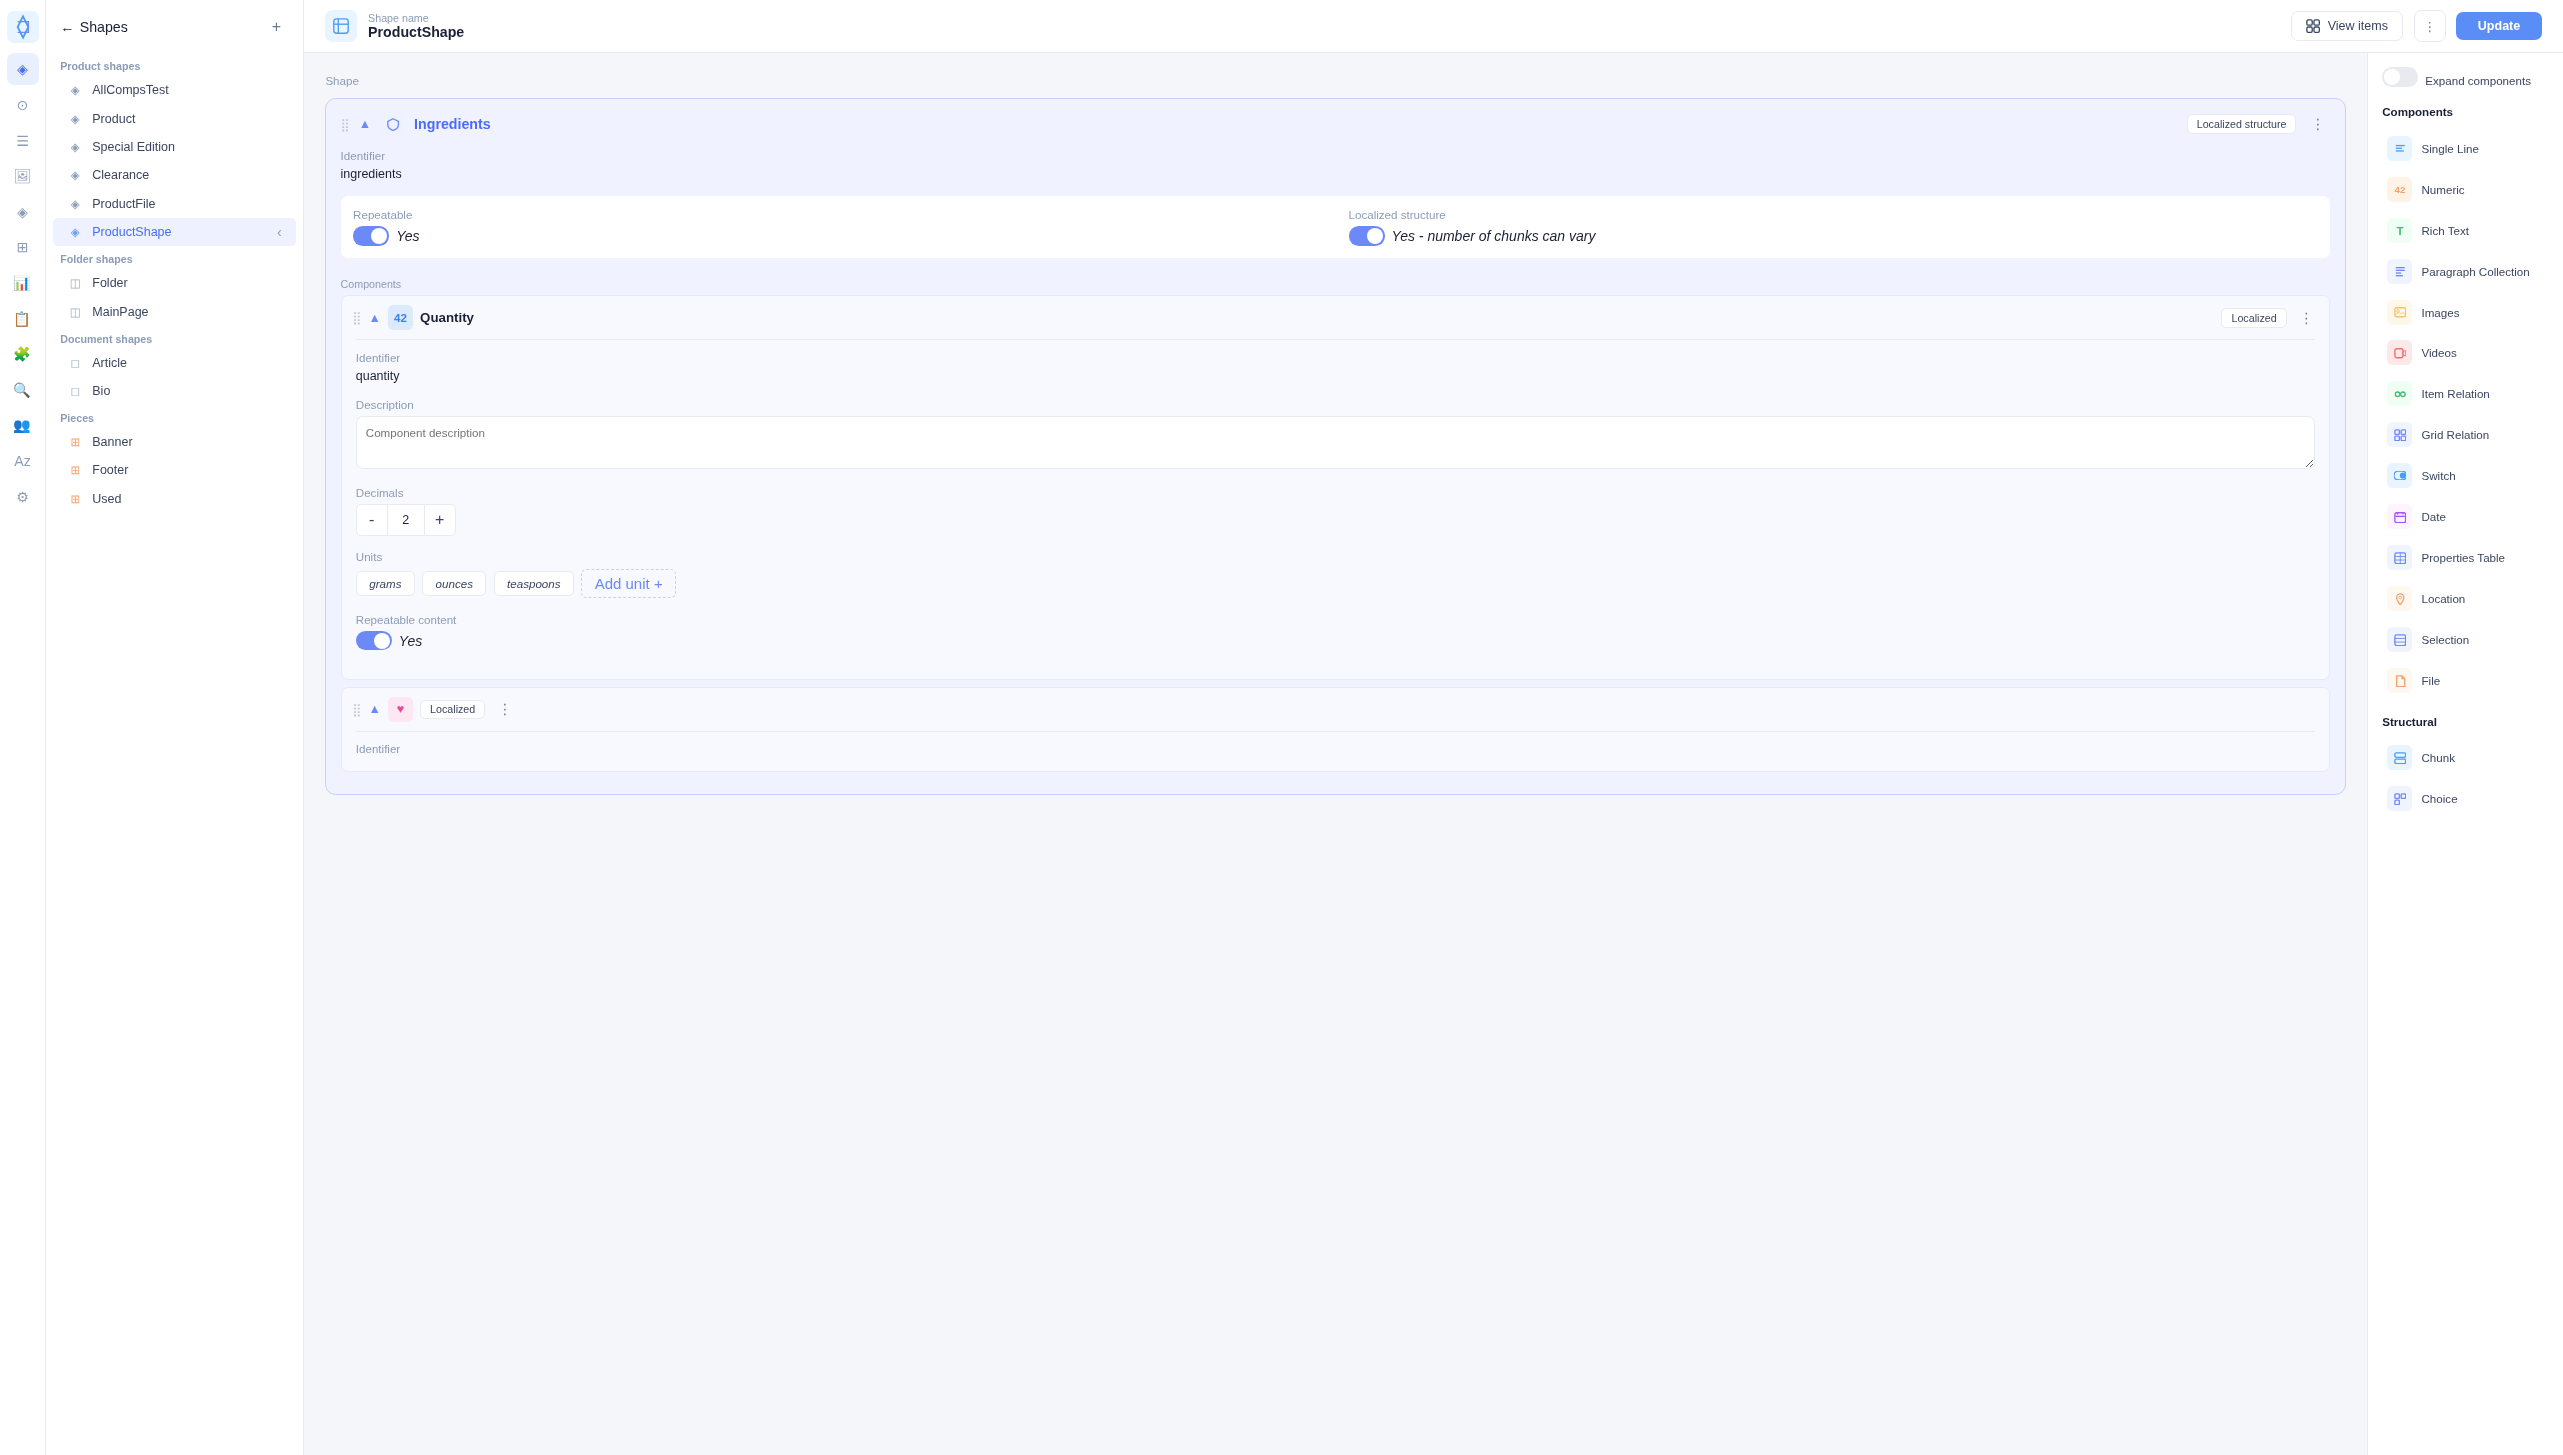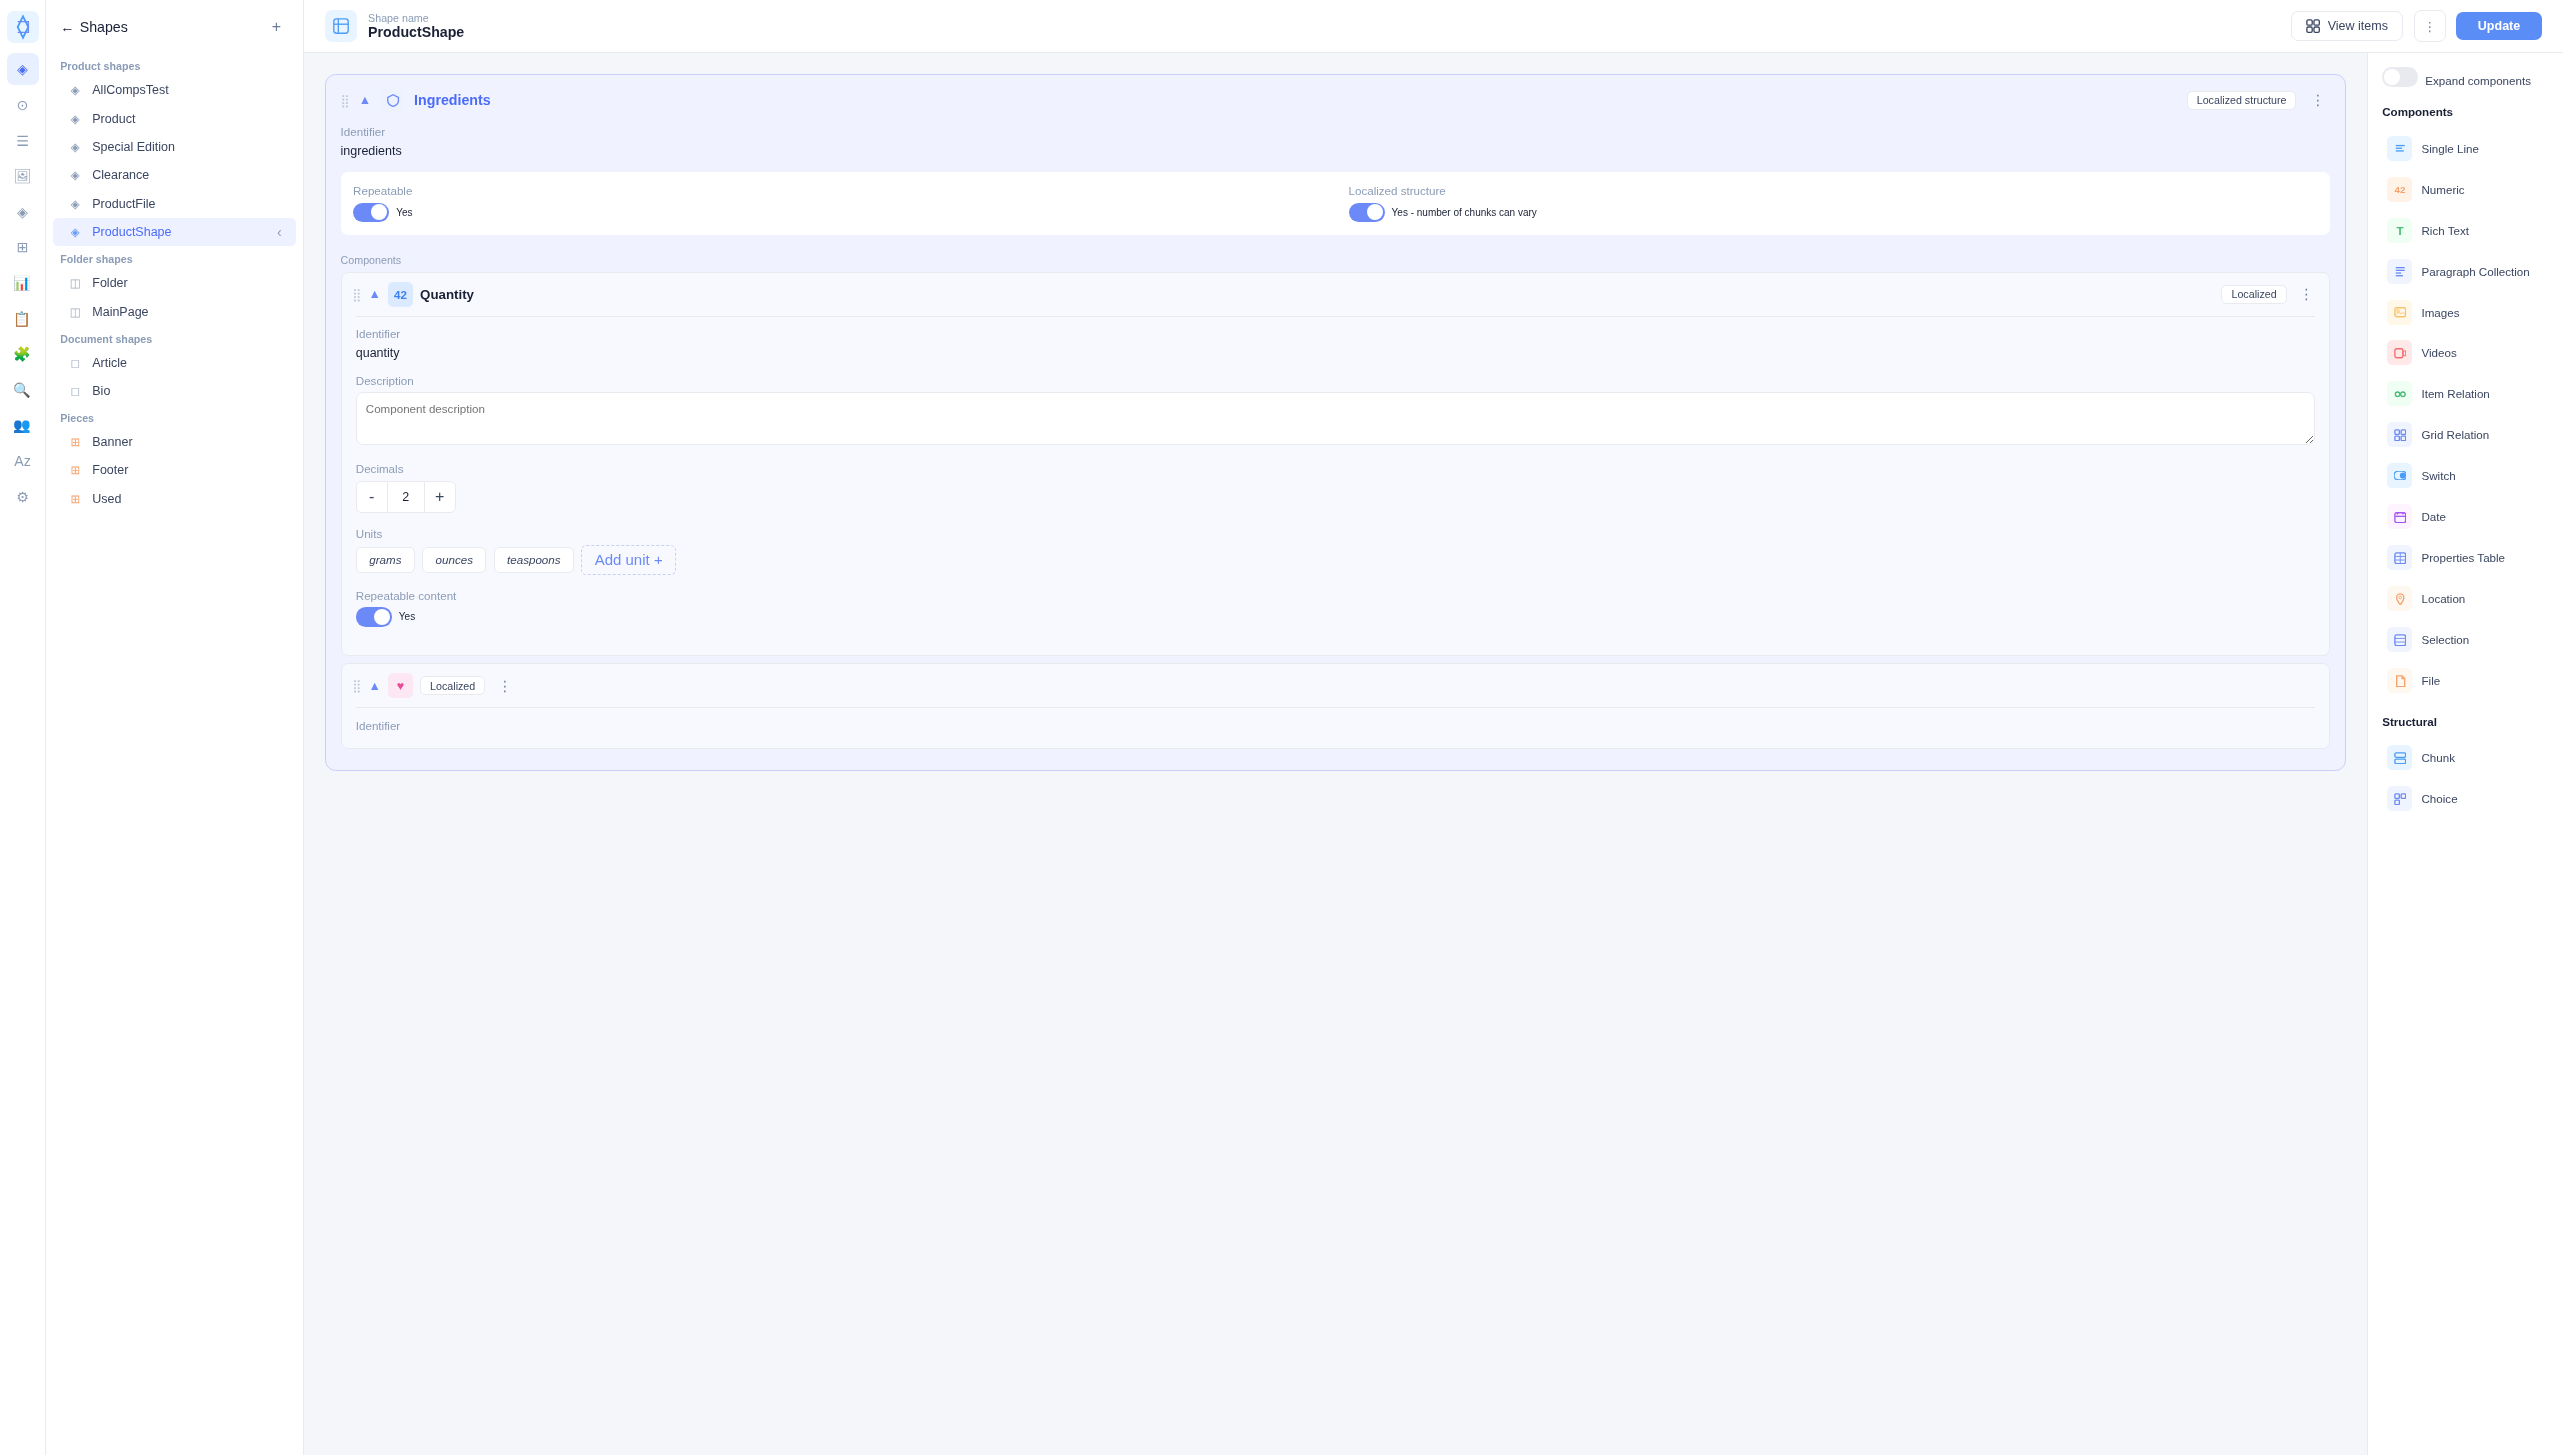--- a/index.html
+++ b/index.html
@@ -287,23 +287,24 @@
     .toggle::after {
       content: '';
       position: absolute;
       width: 16px; height: 16px;
       border-radius: 50%;
       background: #fff;
       top: 1.8px; right: 1.8px;
       transition: 0.2s;
     }
     .toggle-label {
-      font-size: 10px;
+      font-size: 14px;
       font-weight: 500;
       color: #1a2035;
+      font-style: italic;
     }
 
     
     .description-area {
       width: 100%;
       border: 0.9px solid #e8eaf0;
       border-radius: 7.1px;
       padding: 9px;
       font-size: 11.6px;
       color: #a0aec0;
@@ -602,20 +603,21 @@
         <span>View items</span>
       </button>
       <div class="more-btn">⋮</div>
       <button class="update-btn">Update</button>
     </div>
   </div>
 
   <div class="content">
 
     <div class="center-panel">
+      <div class="section-label">Shape</div>
 
       <div class="component-card highlighted">
         <div class="card-header">
           <span class="card-header-drag">⣿</span>
           <span class="card-header-chevron">▲</span>
           <div class="card-icon card-icon-shield">
             <svg width="14.2" height="14.2" viewBox="0 0 16 16" fill="none">
               <path d="M8 2L14 5V9C14 12 11 14.5 8 15C5 14.5 2 12 2 9V5L8 2Z" stroke="#6b8af7" stroke-width="1.5" fill="none"></path>
             </svg>
           </div>

